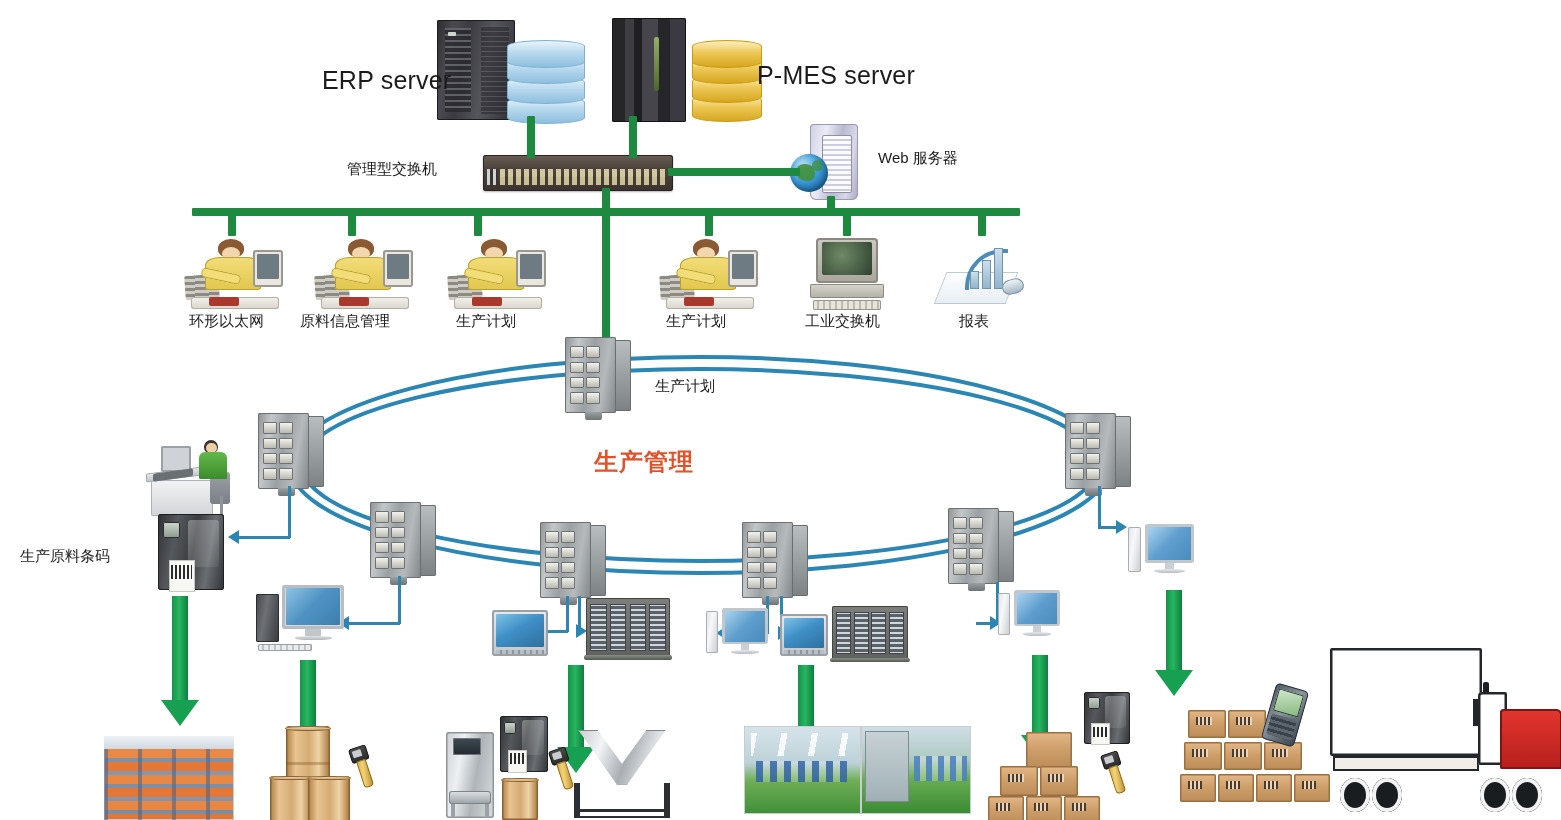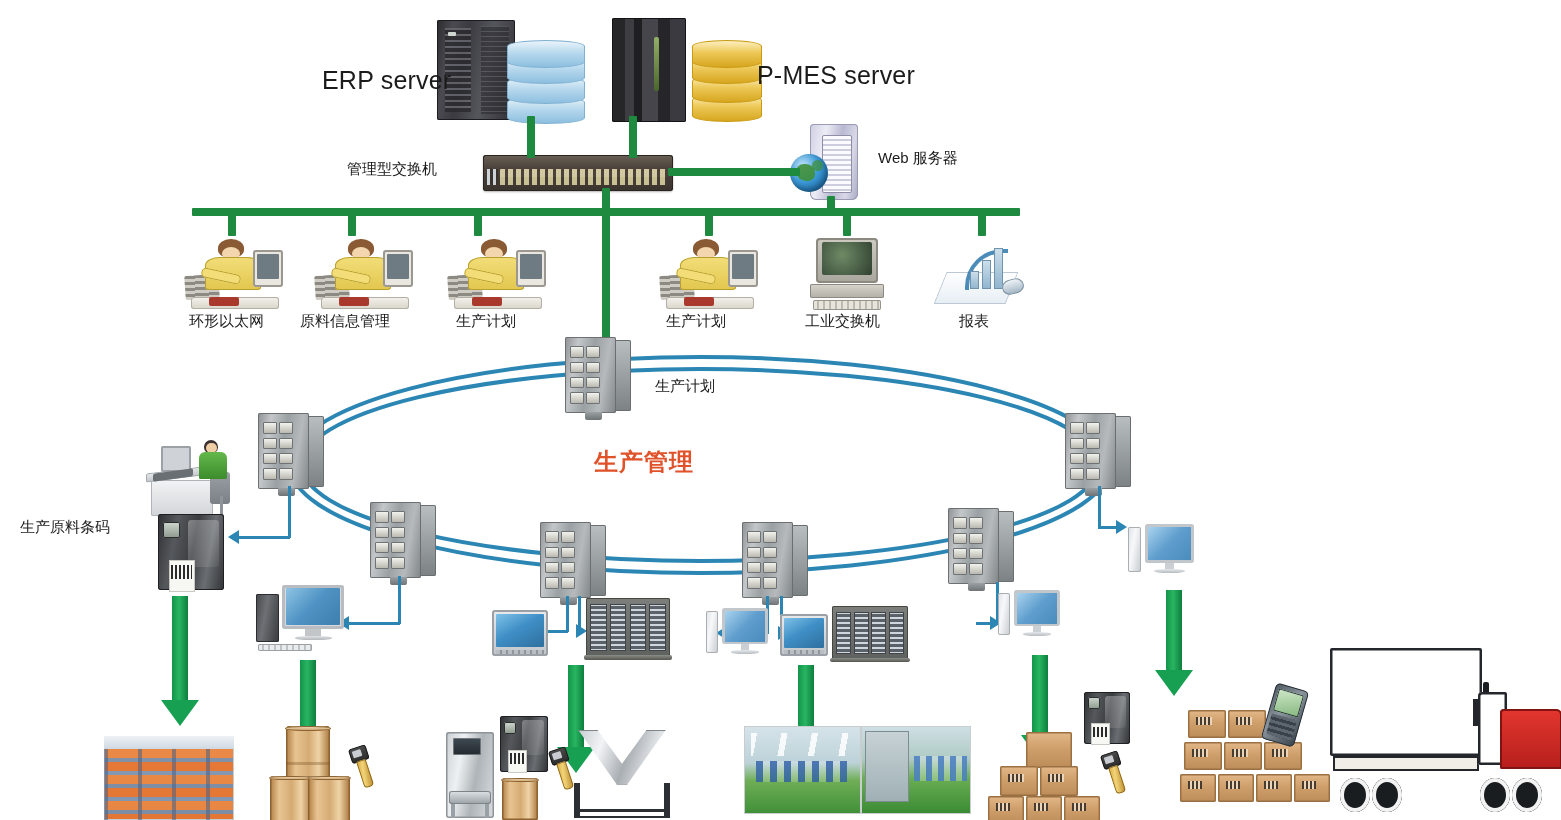--- a/index.html
+++ b/index.html
@@ -561,21 +561,21 @@
           <span></span>
           <span></span>
           <span></span>
           <span></span>
         </div>
       </div>
     <div class="side"></div>
       <div class="foot"></div>
   </div>
 
-  <div class="lbl lbl-cn" style="left:20px;top:519px;">生产原料条码</div>
+  <div class="lbl lbl-cn" style="left:20px;top:548px;">生产原料条码</div>
 
   <div class="opdesk" style="left:146px;top:438px;width:86px;height:78px;">
     <div class="deskbox"></div>
       <div class="top"></div>
       <div class="mon"></div>
       <div class="kb"></div>
     <div class="chair"></div>
       <div class="leg"></div>
     <div class="head"></div>
       <div class="face"></div>

